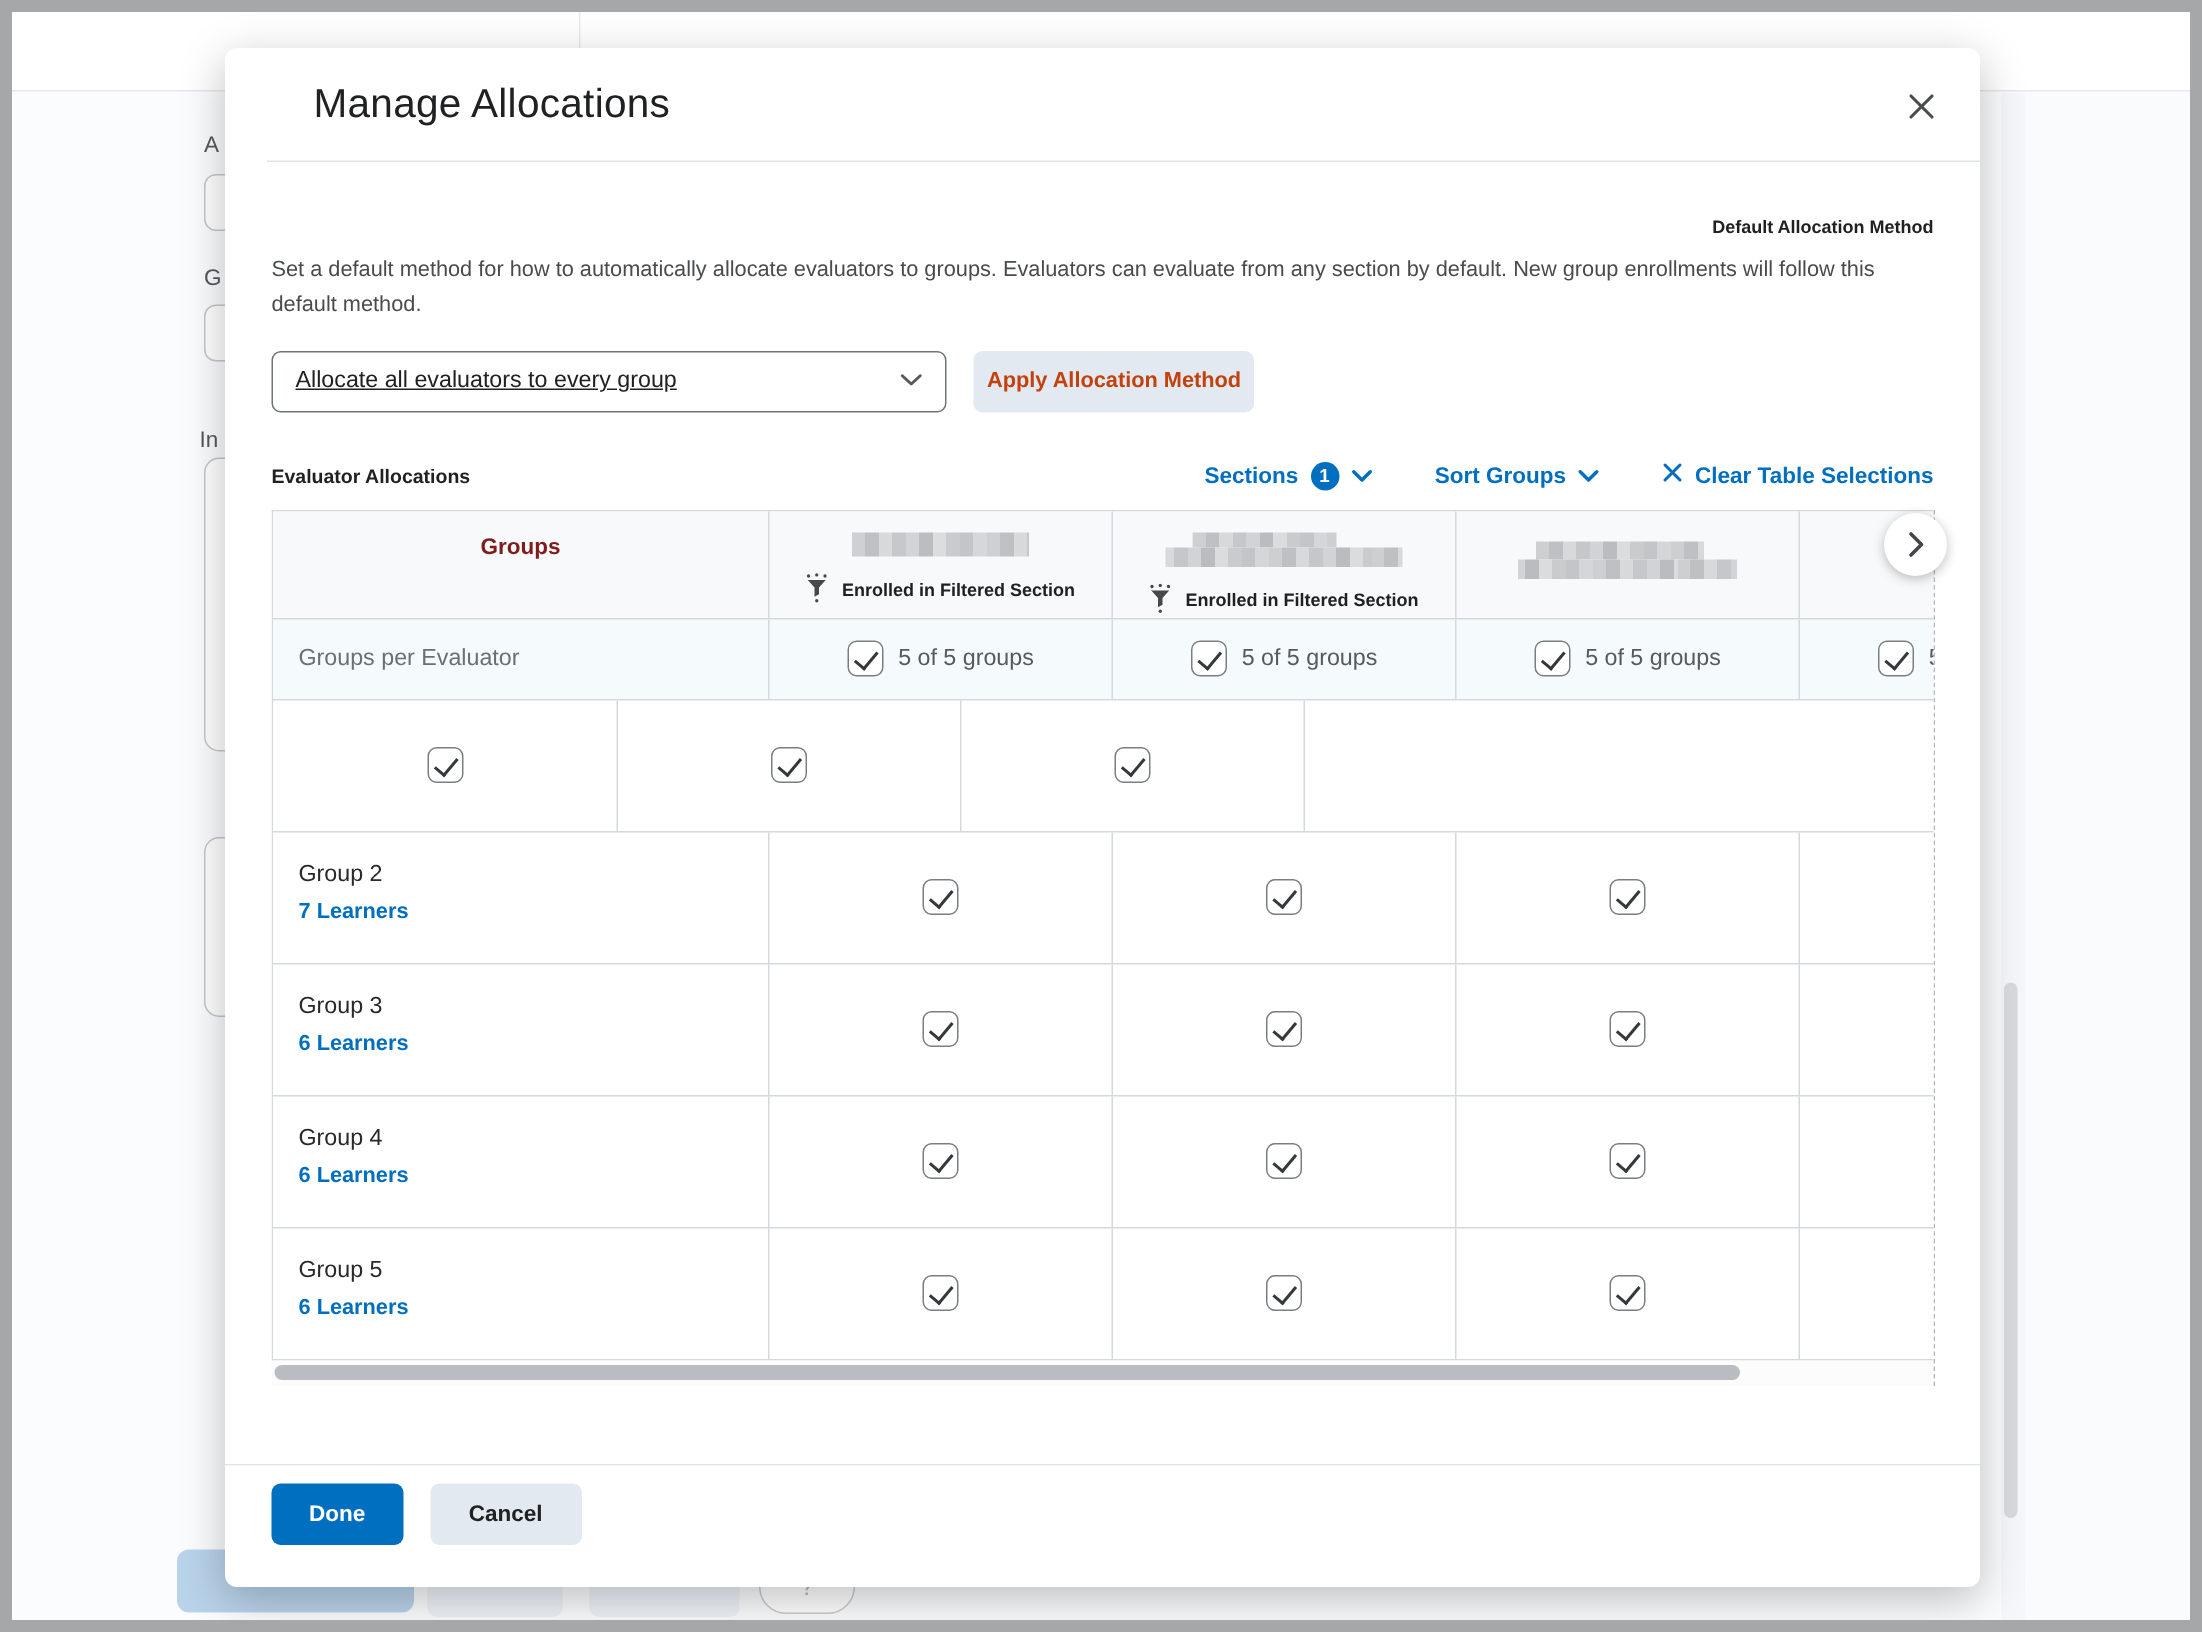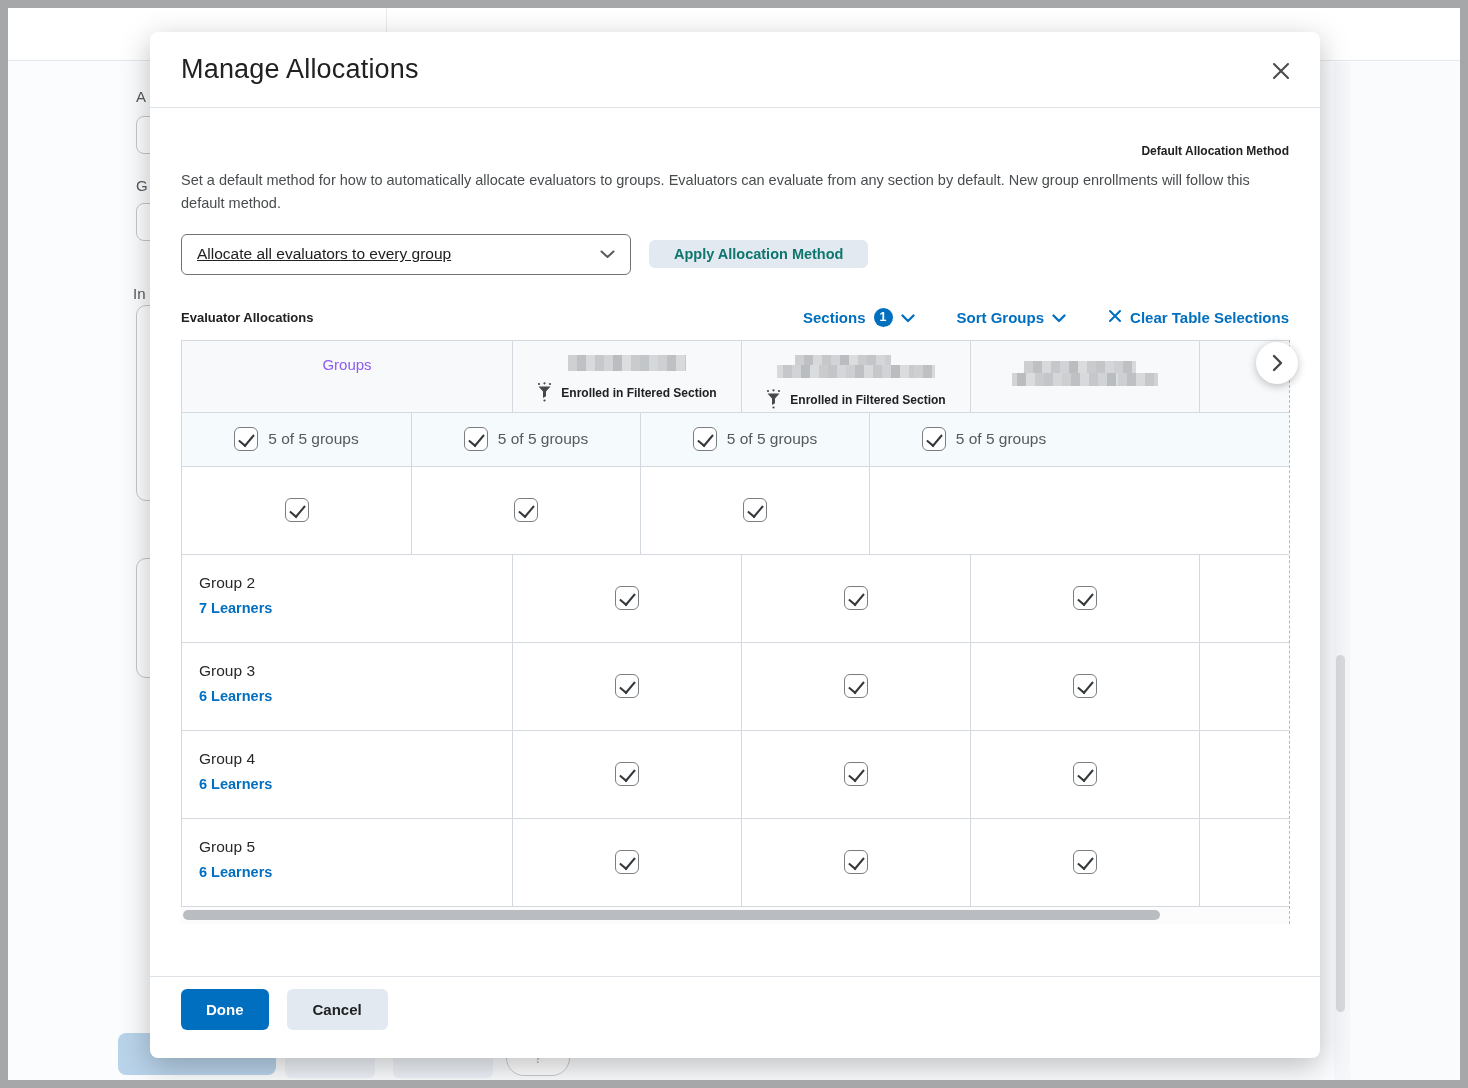--- a/index.html
+++ b/index.html
@@ -19,52 +19,52 @@
   .bg-field { position:absolute; z-index:1; background:#fff; border:1px solid #c4c8cc; border-radius:8px; }
   .bg-blue-btn { position:absolute; left:118px; top:1033px; width:158px; height:42px; border-radius:8px; background:#b9d3ea; z-index:1; }
   .bg-ghost { position:absolute; height:30px; border-radius:6px; background:#eef2f8; z-index:1; }
   .bg-help { position:absolute; left:506px; top:1040px; width:64px; height:36px; border:1px solid #c8cbcf; border-radius:18px; z-index:1; display:flex; align-items:center; justify-content:center; color:#b9bcbf; font-size:17px; background:#fff; }
   .bg-vscroll-track { position:absolute; right:118px; top:62px; bottom:8px; width:16px; background:#f5f7fa; z-index:1; }
   .bg-vscroll { position:absolute; left:1336px; top:655px; width:9px; height:357px; border-radius:5px; background:#d8dadd; z-index:2; }
   .bg-rightpanel { position:absolute; left:1349px; top:62px; bottom:8px; right:8px; background:#fafbfd; z-index:1; }
 
   
   .modal { position:absolute; left:150px; top:32px; width:1170px; height:1026px; background:#fff; border-radius:8px; box-shadow:0 8px 30px rgba(0,0,0,.25); z-index:10; }
-  .modal-header { position:relative; height:76px; border-bottom:1px solid #e0e4e8; }
+  .modal-header { position:relative; height:76px; border-bottom:1px solid #e0e4e8;margin-left:28px; }
   .modal-title { position:absolute; left:31px; top:22px; font-size:27px; font-weight:500; color:#202122; letter-spacing:.2px; }
   .modal-close { position:absolute; right:26px; top:26px; width:26px; height:26px; display:flex; align-items:center; justify-content:center; cursor:pointer; }
 
   .modal-body { padding:0 31px; }
   .sec-heading { margin-top:36px; font-size:12px; font-weight:700; color:#202122;text-align:right; }
   .sec-desc { margin-top:11px; max-width:1110px; font-size:14.5px; line-height:1.58; color:#494c4e; }
   .controls-row { margin-top:19px; display:flex; align-items:center; gap:18px; }
   .dropdown { width:450px; height:41px; border:1px solid #6e7477; border-radius:6px; background:#fff; display:flex; align-items:center; justify-content:space-between; padding:0 15px; cursor:pointer;text-decoration:underline; }
   .dropdown-value { font-size:15.5px; color:#202122; }
-  .btn-subtle { height:28px; padding:0 25px; border:none; border-radius:6px; background:#e3e9f0; font-family:inherit; font-size:14.5px; font-weight:700; color:#0f766e; cursor:pointer; }
+  .btn-subtle { height:41px; padding:0 9px; border:none; border-radius:6px; background:#e3e9f0; font-family:inherit; font-size:14.5px; font-weight:700; color:#c2410c; cursor:pointer; }
 
   .alloc-row { margin-top:33px; display:flex; align-items:center; justify-content:space-between; }
   .alloc-heading { font-size:13px; font-weight:700; color:#202122; }
   .alloc-controls { display:flex; align-items:center; gap:42px; }
   .ctl { display:flex; align-items:center; gap:8px; color:#006fbf; font-size:15px; font-weight:700; cursor:pointer; }
   .badge { width:19px; height:19px; border-radius:50%; background:#006fbf; color:#fff; font-size:12.5px; font-weight:700; display:flex; align-items:center; justify-content:center; }
 
   
   .table-wrap { position:relative; margin-top:13px; }
   .table-clip { width:1109px; overflow:hidden; border-right:1px dashed #b3b8bc; }
   .table { width:1246px; border:1px solid #d3d9de; border-right:none; }
   .trow { display:flex; border-top:1px solid #d3d9de; }
   .trow:first-child { border-top:none; }
   .cell { border-left:1px solid #d3d9de; }
   .cell:first-child { border-left:none; }
   .cgroups { width:330px; flex:none; }
   .ceval { width:229px; flex:none; display:flex; align-items:center; justify-content:center; }
 
   .thead { height:71px; background:#f8f9fa; }
   .thead .cgroups { display:flex; justify-content:center; padding-top:15px; }
-  .groups-header { font-size:15px; font-weight:400; color:#8b5cf6; }
+  .groups-header { font-size:15px; font-weight:700; color:#7f1d1d; }
   .thead .ceval { flex-direction:column; justify-content:flex-start; padding-top:14px; gap:11px; }
   .filter-line { display:flex; align-items:center; gap:9px; font-size:12px; font-weight:700; color:#202122; }
 
   .mz { display:flex; flex-direction:column; align-items:center; opacity:.85; }
   .mzr { background:repeating-linear-gradient(90deg,#c6c8cb 0 9px,#b4b7ba 9px 18px,#d2d4d6 18px 27px,#bdbfc2 27px 36px,#cbcdd0 36px 45px,#b0b3b6 45px 54px,#d6d8da 54px 63px,#c1c3c6 63px 72px,#babdc0 72px 81px,#cfd1d4 81px 90px); }
 
   .tsummary { height:54px; background:#f5fafc; }
   .tsummary .cgroups { display:flex; align-items:center; padding-left:17px; font-size:15.5px; color:#6b7074; }
   .summary-content { display:flex; align-items:center; gap:10px; font-size:15.5px; color:#565a5c; white-space:nowrap; }
 
@@ -227,20 +227,21 @@
             <div class="cell ceval">
               <div class="mz" style="margin-top:6px;">
                   <div class="mzr" style="width:112px;height:12px;margin-right:10px;"></div>
                   <div class="mzr" style="width:146px;height:13px;background-position-x:-40px;"></div>
                 </div>
             </div>
             <div class="cell ceval"></div>
           </div>
 
           <div class="trow tsummary">
+            <div class="cell cgroups">Groups per Evaluator</div>
             <div class="cell ceval">
               <div class="summary-content">
                   <span class="cb"></span>
                   <span>5 of 5 groups</span>
                 </div>
             </div>
             <div class="cell ceval">
               <div class="summary-content">
                   <span class="cb"></span>
                   <span>5 of 5 groups</span>

